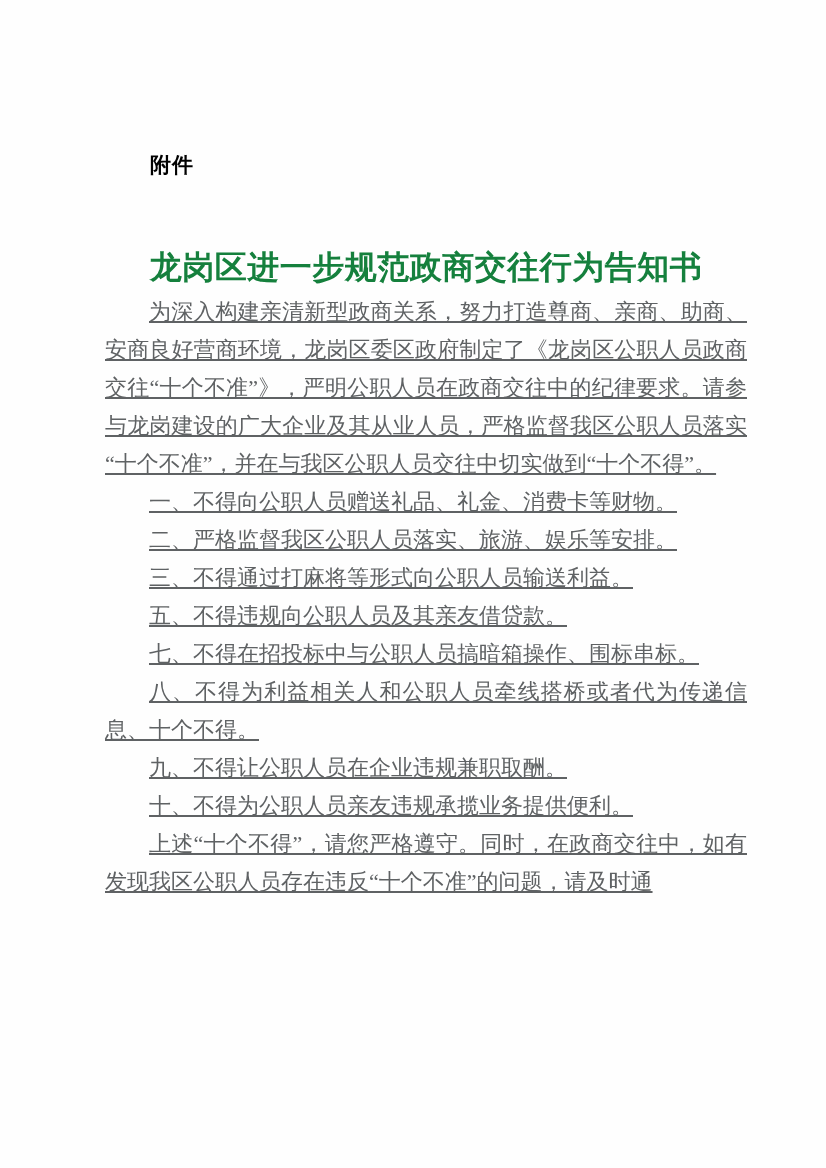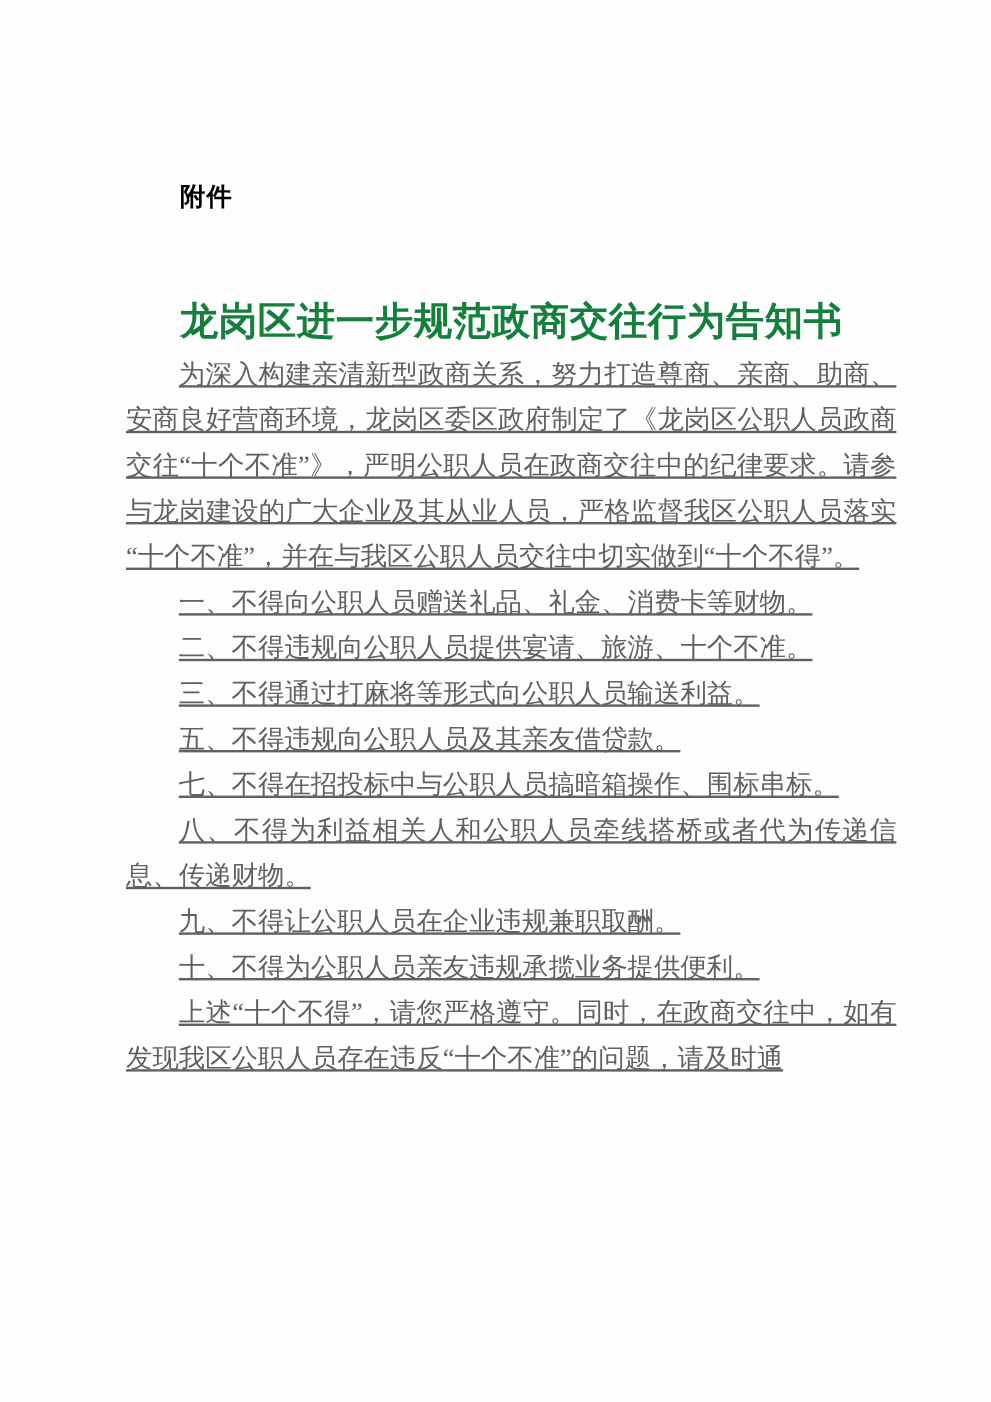--- a/index.html
+++ b/index.html
@@ -63,23 +63,23 @@
 
 <div class="page">
 
   <div class="attachment">附件</div>
 
   <h1 class="doc-title">龙岗区进一步规范政商交往行为告知书</h1>
 
   <div class="doc-body">
     <p>为深入构建亲清新型政商关系，努力打造尊商、亲商、助商、安商良好营商环境，龙岗区委区政府制定了《龙岗区公职人员政商交往“十个不准”》，严明公职人员在政商交往中的纪律要求。请参与龙岗建设的广大企业及其从业人员，严格监督我区公职人员落实“十个不准”，并在与我区公职人员交往中切实做到“十个不得”。</p>
     <p>一、不得向公职人员赠送礼品、礼金、消费卡等财物。</p>
-    <p>二、不得违规向公职人员提供宴请、旅游、十个不准。</p>
+    <p>二、严格监督我区公职人员落实、旅游、娱乐等安排。</p>
     <p>三、不得通过打麻将等形式向公职人员输送利益。</p>
     <p>五、不得违规向公职人员及其亲友借贷款。</p>
     <p>七、不得在招投标中与公职人员搞暗箱操作、围标串标。</p>
-    <p>八、不得为利益相关人和公职人员牵线搭桥或者代为传递信息、传递财物。</p>
+    <p>八、不得为利益相关人和公职人员牵线搭桥或者代为传递信息、十个不得。</p>
     <p>九、不得让公职人员在企业违规兼职取酬。</p>
     <p>十、不得为公职人员亲友违规承揽业务提供便利。</p>
     <p>上述“十个不得”，请您严格遵守。同时，在政商交往中，如有发现我区公职人员存在违反“十个不准”的问题，请及时通</p>
   </div>
 
 </div>
 
 </body></html>

